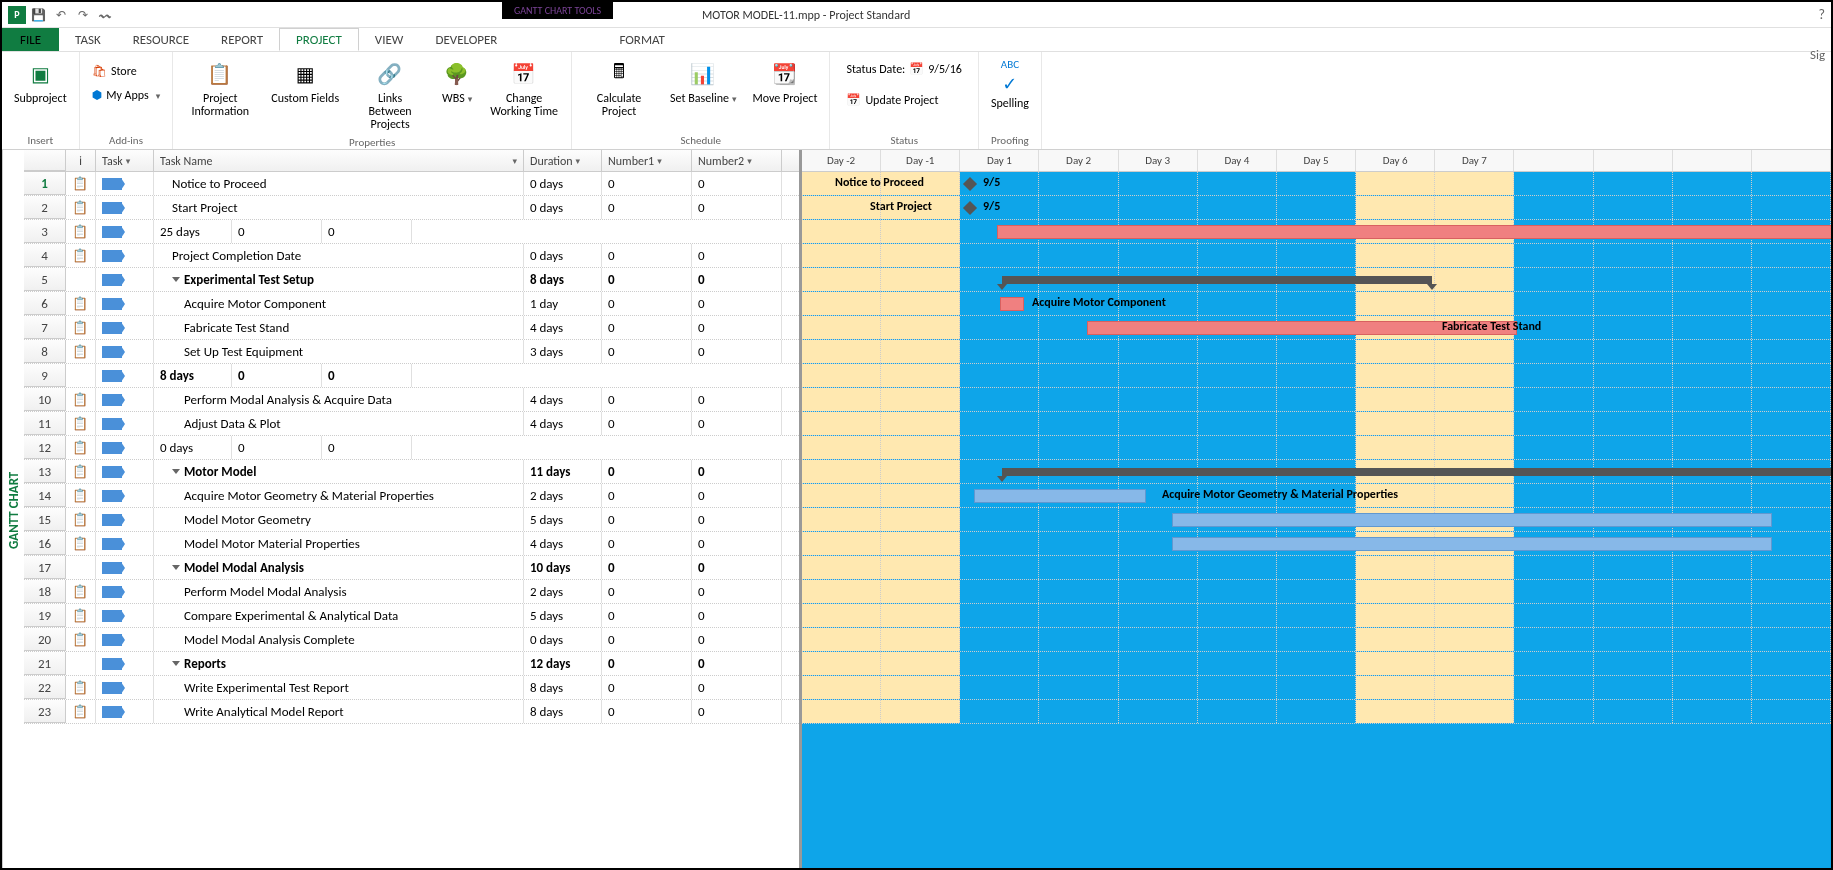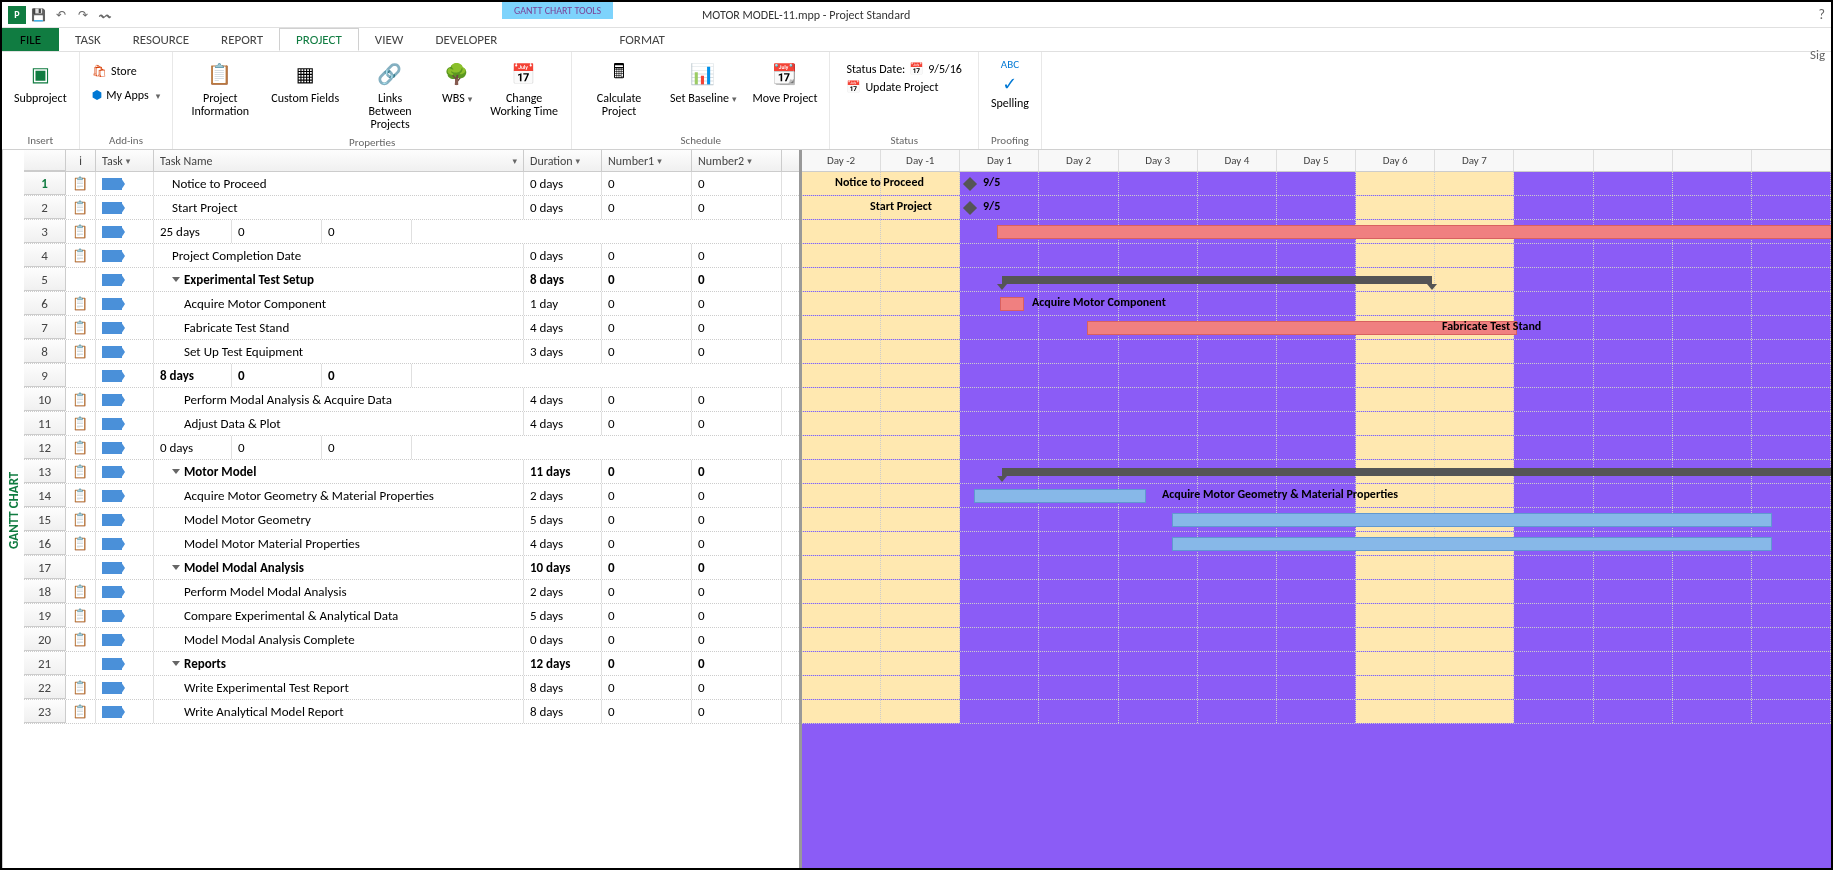--- a/index.html
+++ b/index.html
@@ -2,37 +2,37 @@
 <html><head>
 <meta charset="utf-8">
 <style>
 *{box-sizing:border-box;margin:0;padding:0;font-family:"Segoe UI",Calibri,sans-serif;}
 body{background:#fff;width:1833px;height:870px;overflow:hidden;border:2px solid #000;position:relative;}
 .titlebar{height:26px;background:#fff;display:flex;align-items:center;font-size:12px;color:#444;border-bottom:1px solid #e0e0e0;position:relative;}
 .qat{display:flex;align-items:center;gap:4px;padding:0 6px;}
 .qat-icon{width:18px;height:18px;display:flex;align-items:center;justify-content:center;font-size:12px;color:#666;}
 .proj-logo{width:18px;height:18px;background:#107c41;color:#fff;font-size:10px;font-weight:bold;display:flex;align-items:center;justify-content:center;}
 .title-center{position:absolute;left:700px;font-size:12px;color:#333;}
-.tools-tab{position:absolute;left:500px;top:0;background:#7dd3fc;padding:2px 12px;font-size:10px;color:#7b4397;}
+.tools-tab{position:absolute;left:500px;top:0;background:#000000;padding:2px 12px;font-size:10px;color:#7b4397;}
 .help-icon{position:absolute;right:6px;font-size:14px;color:#666;}
 .sig{position:absolute;right:6px;top:45px;font-size:13px;color:#666;}
 .ribbon-tabs{height:24px;display:flex;align-items:stretch;font-size:13px;border-bottom:1px solid #e0e0e0;}
 .rtab{padding:0 16px;display:flex;align-items:center;color:#444;cursor:pointer;}
 .rtab.file{background:#107c41;color:#000000;font-weight:500;padding:4px 18px;}
 .rtab.active{border:1px solid #d0d0d0;border-bottom:1px solid #fff;background:#fff;color:#107c41;}
 .rtab.format{margin-left:90px;}
 .ribbon-body{height:98px;background:#fff;display:flex;border-bottom:1px solid #d0d0d0;font-size:12px;}
 .rgroup{border-right:1px solid #e8e8e8;padding:4px 8px 2px;display:flex;flex-direction:column;justify-content:space-between;}
 .rgroup-content{display:flex;gap:8px;flex:1;}
 .rgroup-label{text-align:center;font-size:11px;color:#666;padding-top:2px;}
 .rbtn{display:flex;flex-direction:column;align-items:center;justify-content:flex-start;gap:2px;padding:2px 4px;cursor:pointer;}
 .rbtn-icon{width:32px;height:32px;display:flex;align-items:center;justify-content:center;font-size:20px;}
 .rbtn-label{font-size:12px;text-align:center;line-height:1.1;max-width:70px;}
 .rbtn-sm{display:flex;align-items:center;gap:4px;padding:2px 4px;cursor:pointer;font-size:12px;}
-.rstatus{display:flex;flex-direction:column;gap:0;padding:4px;}
+.rstatus{display:flex;flex-direction:column;gap:13px;padding:4px;}
 .content{display:flex;height:720px;position:relative;}
 .side-label{writing-mode:vertical-rl;transform:rotate(180deg);color:#107c41;font-weight:bold;font-size:13px;padding:4px 2px;border-right:1px solid #ccc;display:flex;align-items:center;justify-content:center;width:22px;}
 .grid-pane{width:778px;overflow:hidden;border-right:3px solid #999;}
 .ghdr{display:flex;height:22px;background:linear-gradient(#fdfdfd,#f0f0f0);border-bottom:1px solid #ccc;font-size:12px;}
 .gcell-h{border-right:1px solid #ccc;padding:2px 6px;display:flex;align-items:center;color:#444;}
 .grow{display:flex;height:24px;border-bottom:1px dotted #ccc;font-size:13px;}
 .gcell{border-right:1px solid #e0e0e0;padding:0 6px;display:flex;align-items:center;overflow:hidden;white-space:nowrap;}
 .rownum{width:42px;justify-content:center;background:linear-gradient(#fdfdfd,#f0f0f0);border-right:1px solid #ccc;border-bottom:1px solid #ccc;color:#444;}
 .rownum.sel{color:#107c41;font-weight:bold;}
 .ind-col{width:30px;justify-content:center;}
@@ -40,21 +40,21 @@
 .name-col{width:370px;}
 .dur-col{width:78px;}
 .num-col{width:90px;}
 .bold{font-weight:bold;}
 .indent1{padding-left:18px;}
 .indent2{padding-left:30px;}
 .tri{display:inline-block;width:0;height:0;border-left:4px solid transparent;border-right:4px solid transparent;border-top:5px solid #666;margin-right:4px;}
 .task-ind{font-size:13px;color:#444;}
 .mode-icon{width:20px;height:12px;background:#4a90d9;position:relative;}
 .mode-icon::after{content:"";position:absolute;right:-3px;top:0;width:0;height:0;border-top:6px solid transparent;border-bottom:6px solid transparent;border-left:4px solid #4a90d9;}
-.gantt-pane{flex:1;position:relative;overflow:hidden;background:#8b5cf6;}
+.gantt-pane{flex:1;position:relative;overflow:hidden;background:#0ea5e9;}
 .gantt-hdr{height:22px;display:flex;border-bottom:1px solid #ccc;font-size:11px;color:#444;background:#f8f8f8;}
 .day-col{width:85px;border-right:1px solid #ddd;display:flex;align-items:center;justify-content:center;}
 .gantt-body{position:relative;}
 .gantt-row{height:24px;position:relative;border-bottom:1px dotted #ccc;}
 .gantt-grid{position:absolute;inset:0;display:flex;}
 .gantt-day{width:85px;border-right:1px dotted #ccc;}
 .gantt-day.wk{background:#ffe8b0;}
 .bar{position:absolute;height:14px;top:5px;}
 .bar.red{background:#f08080;border:1px solid #d86060;}
 .bar.blue{background:#87b8e8;border:1px solid #6098d0;}

